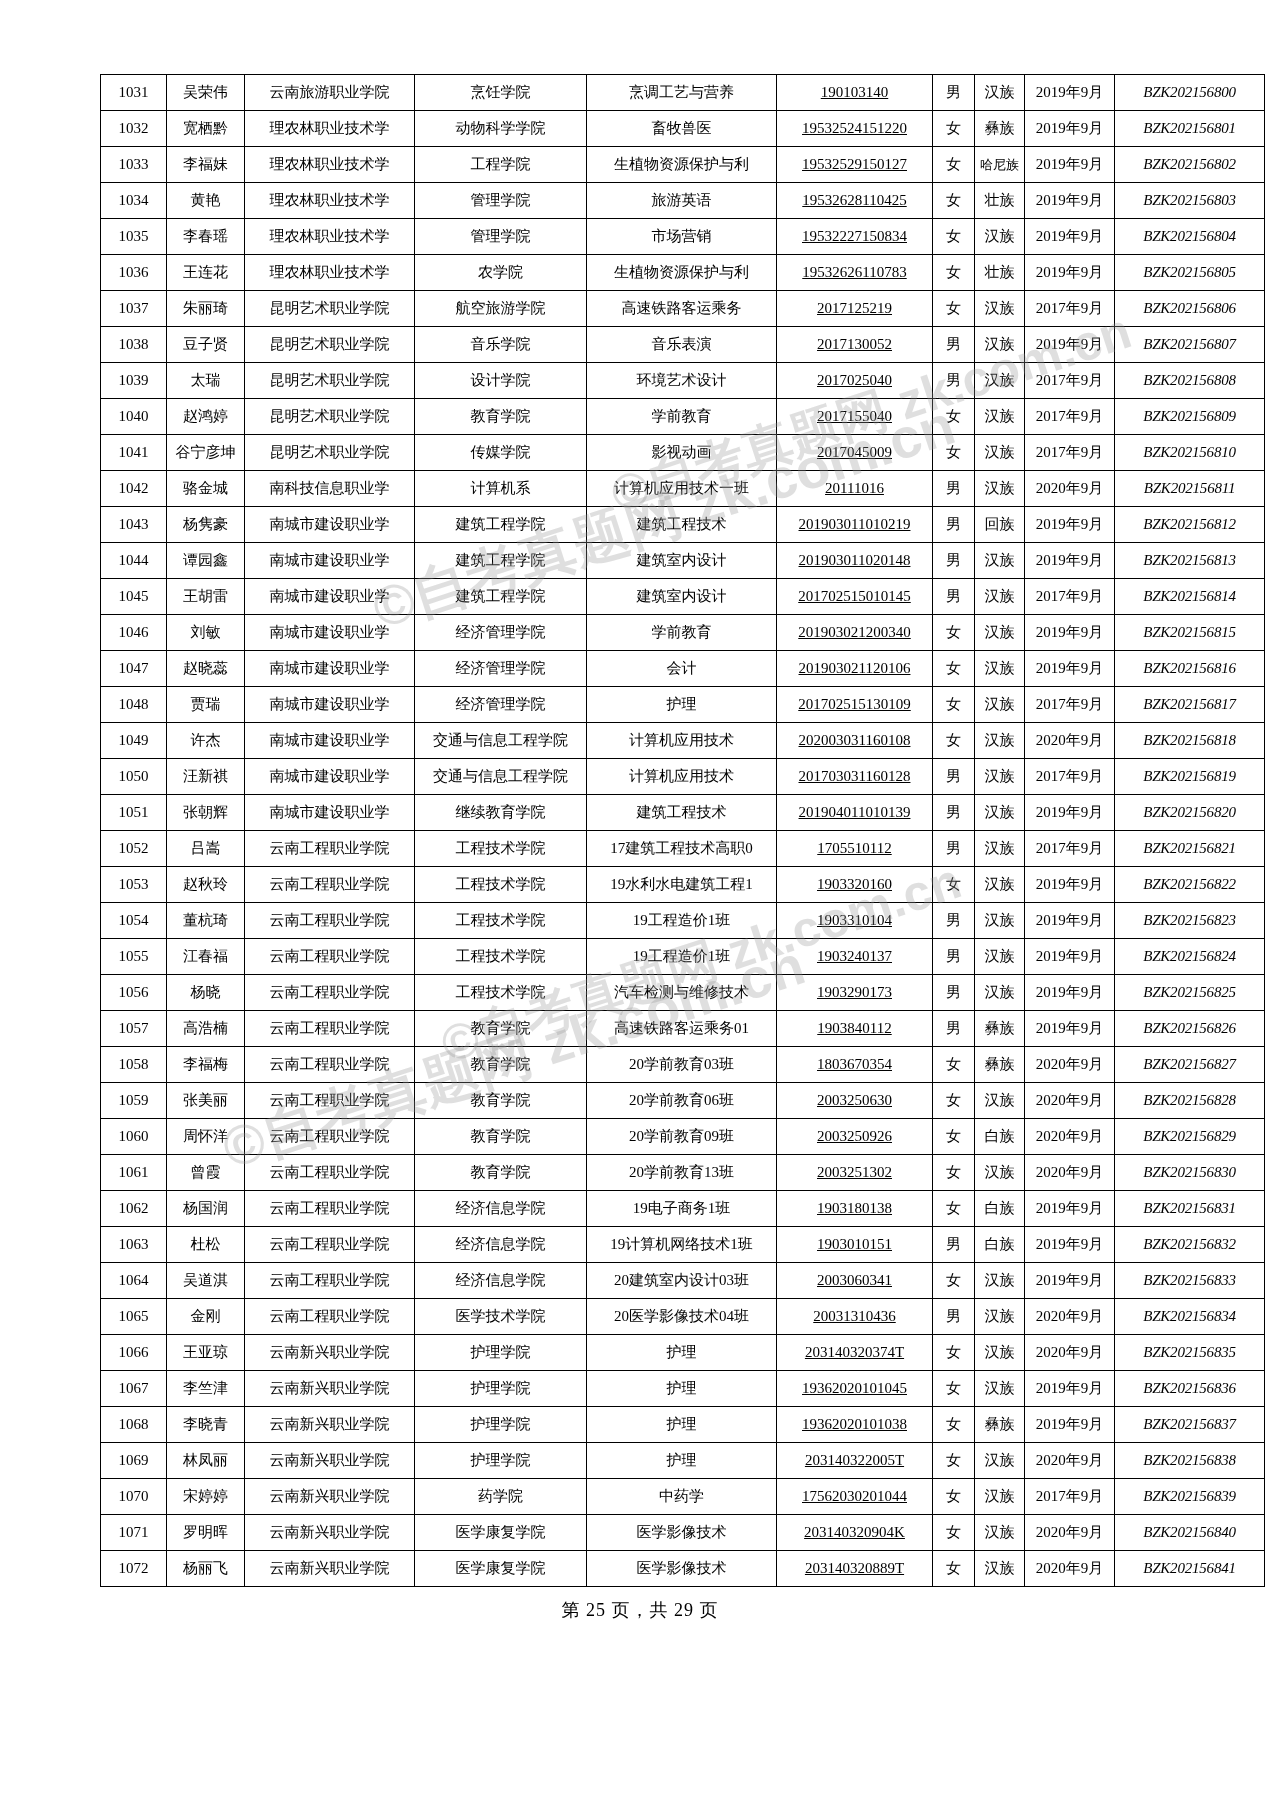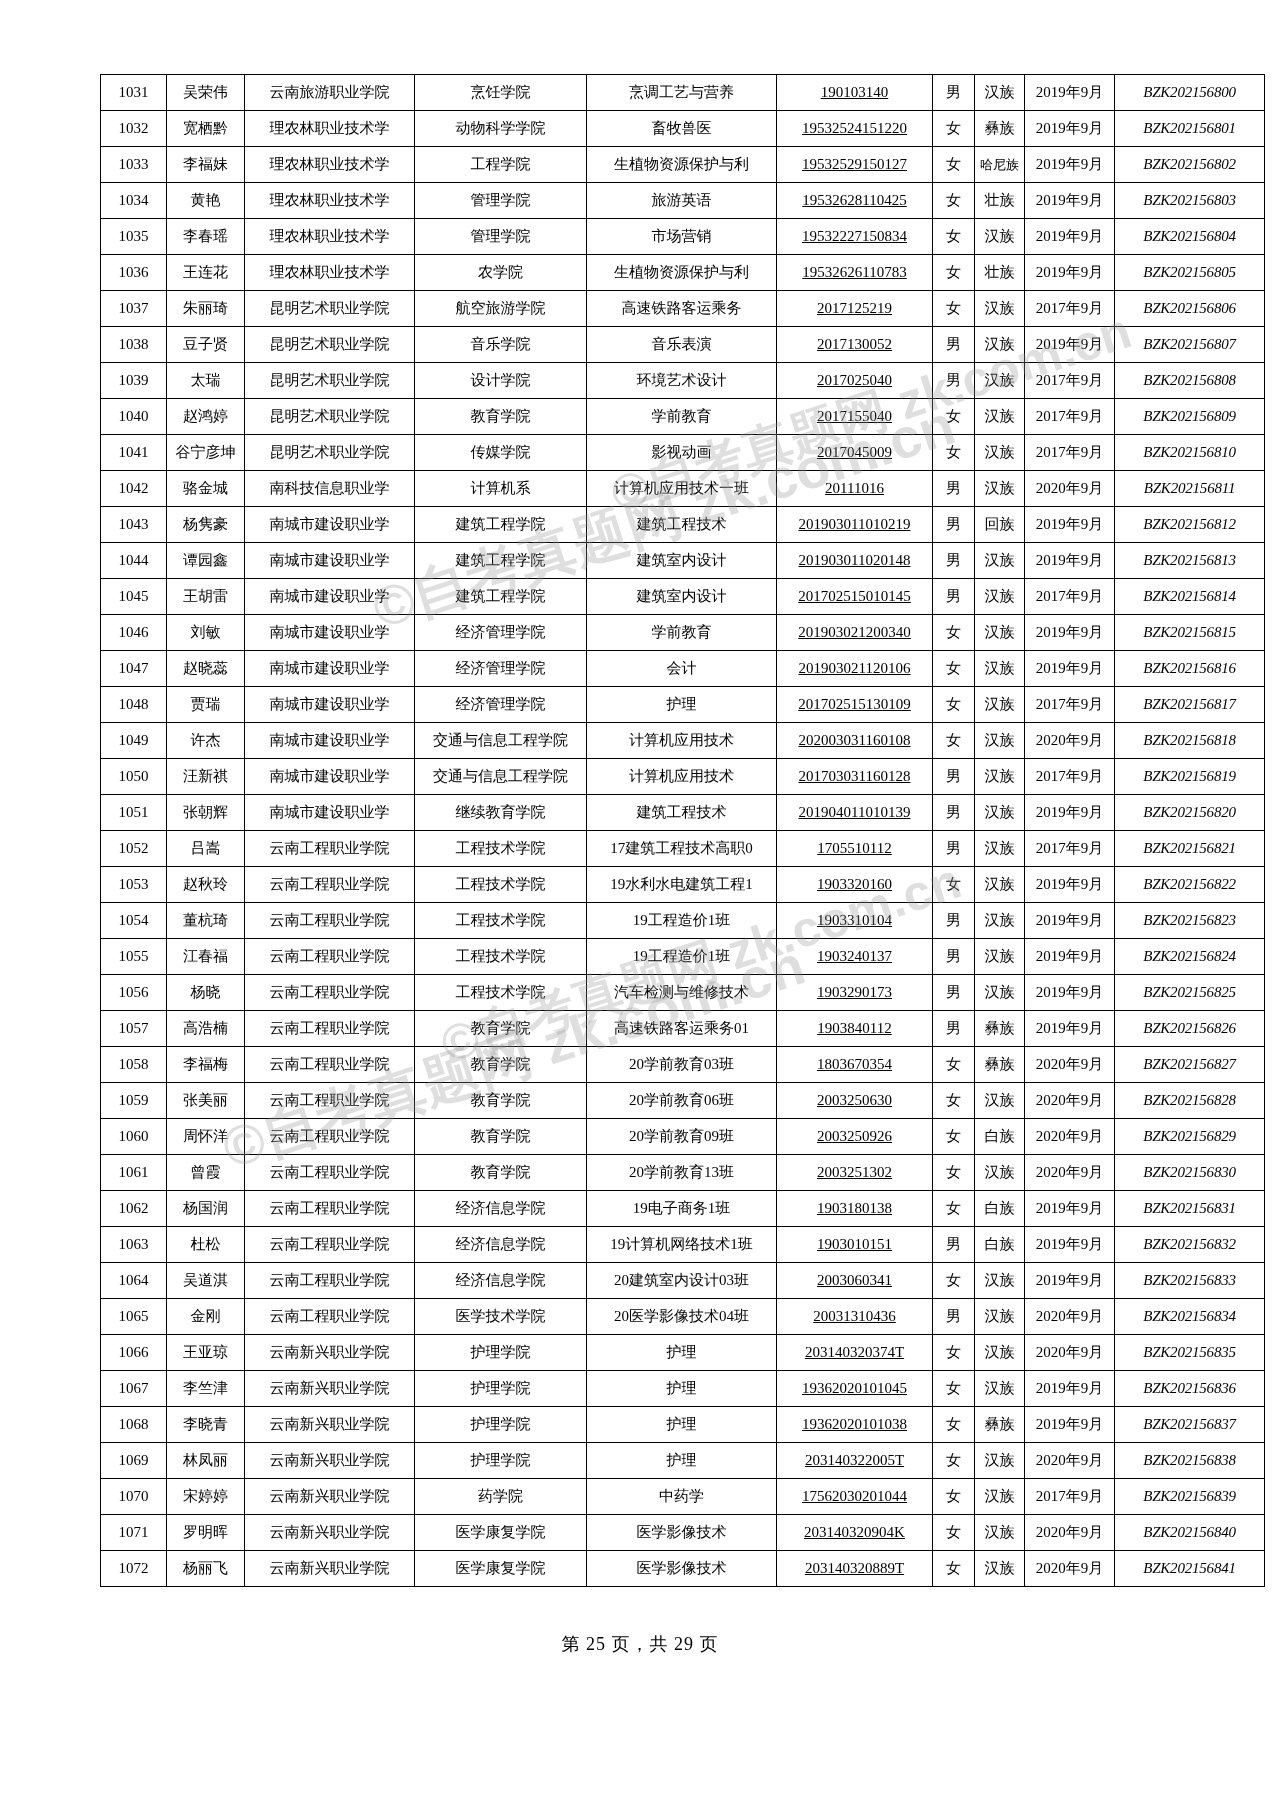--- a/index.html
+++ b/index.html
@@ -66,21 +66,20 @@
 
   .footer {
     position: absolute;
     left: 0;
     top: 1598px;
     width: 1280px;
     text-align: center;
     font-size: 18px;
     letter-spacing: 1px;
     font-family: "Liberation Serif", "DejaVu Serif", serif;
-    margin-top: 34px;
   }
 
   
   .watermark {
     position: absolute;
     left: 0; top: 0;
     width: 1280px; height: 1810px;
     pointer-events: none;
     overflow: hidden;
   }

